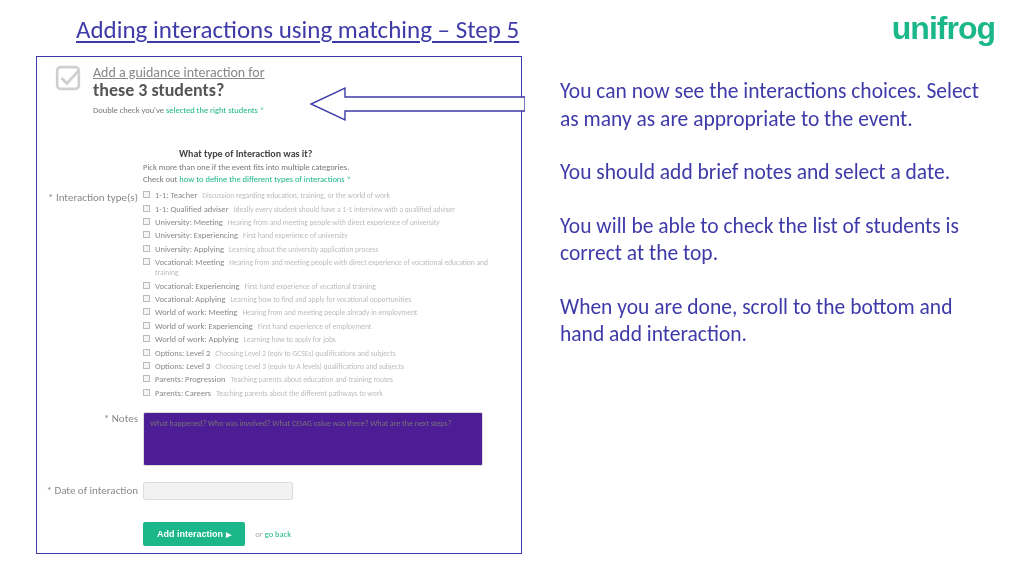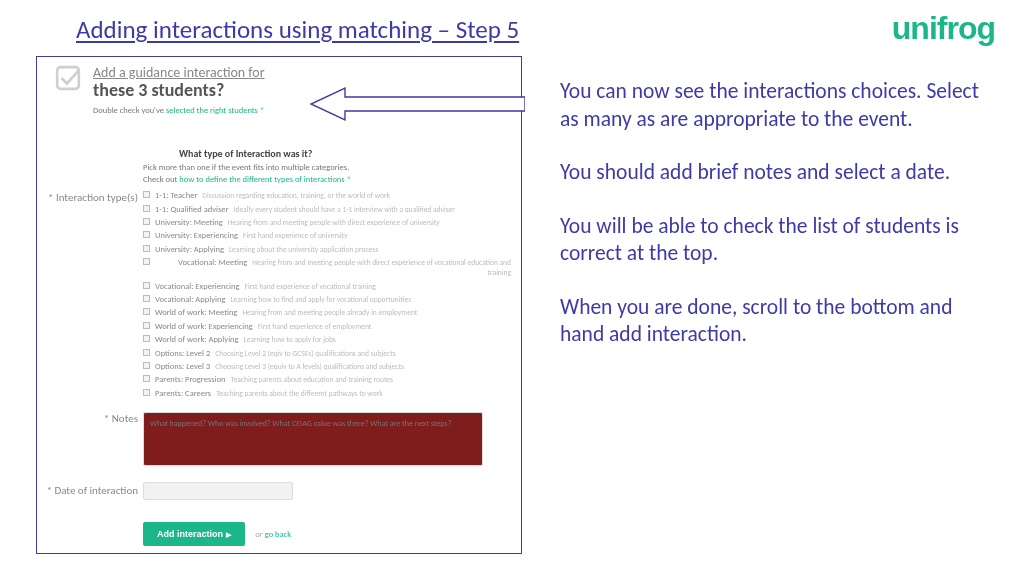--- a/index.html
+++ b/index.html
@@ -55,30 +55,30 @@
   .sc-sub { margin-top:4px; font-size:8.5px; color:#777; }
   .sc-sub .lnk { color:#1bb78a; }
   .sc-sub .caret { color:#1bb78a; }
   .sc-section { margin-top: 32px; padding-left: 100px; position:relative; }
   .sc-q { font-size:10px; color:#444; font-weight:700;margin-left:36px; }
   .sc-q2 { font-size:8.5px; color:#777; margin-top:2px; }
   .sc-q3 { font-size:8.5px; color:#777; margin-top:2px; }
   .sc-q3 .lnk { color:#1bb78a; }
   .sc-label { position:absolute; left:0; width:95px; text-align:right; color:#888; font-size:11px; }
   .sc-types { margin-top:6px; }
-  .sc-row { display:flex; align-items:flex-start; margin-bottom:3.2px; line-height:1.2;text-align:right; }
+  .sc-row { display:flex; align-items:flex-start; margin-bottom:3.2px; line-height:1.2; }
   .sc-cb { width:7px; height:7px; border:1px solid #bbb; background:#f4f4f4; flex-shrink:0; margin-right:5px; margin-top:1px; }
   .sc-name { color:#888; font-weight:400; font-size:8.5px; }
   .sc-desc { color:#bbb; font-size:7.5px; margin-left:5px; }
   .sc-notes { margin-top:14px; padding-left:100px; position:relative; }
   .sc-notes .sc-label { top:0; }
   .sc-ta {
     width: 340px; height: 54px; border:1px solid #ddd; border-radius:2px;
     padding:5px 6px; font-size:8px; color:#bbb; font-family:inherit; resize:none;
-    background:#7f1d1d;
+    background:#4c1d95;
   }
   .sc-date { margin-top:14px; padding-left:100px; position:relative; }
   .sc-date .sc-label { top:2px; }
   .sc-di { width:150px; height:18px; border:1px solid #ddd; background:#f2f2f2; border-radius:2px; }
   .sc-actions { margin-top:22px; padding-left:100px; }
   .sc-btn {
     display:inline-block; background:#1bb78a; color:#fff; font-size:9px;
     padding:7px 14px; border-radius:2px; font-weight:600; border:none;
   }
   .sc-btn .tri { font-size:7px; margin-left:3px; }

